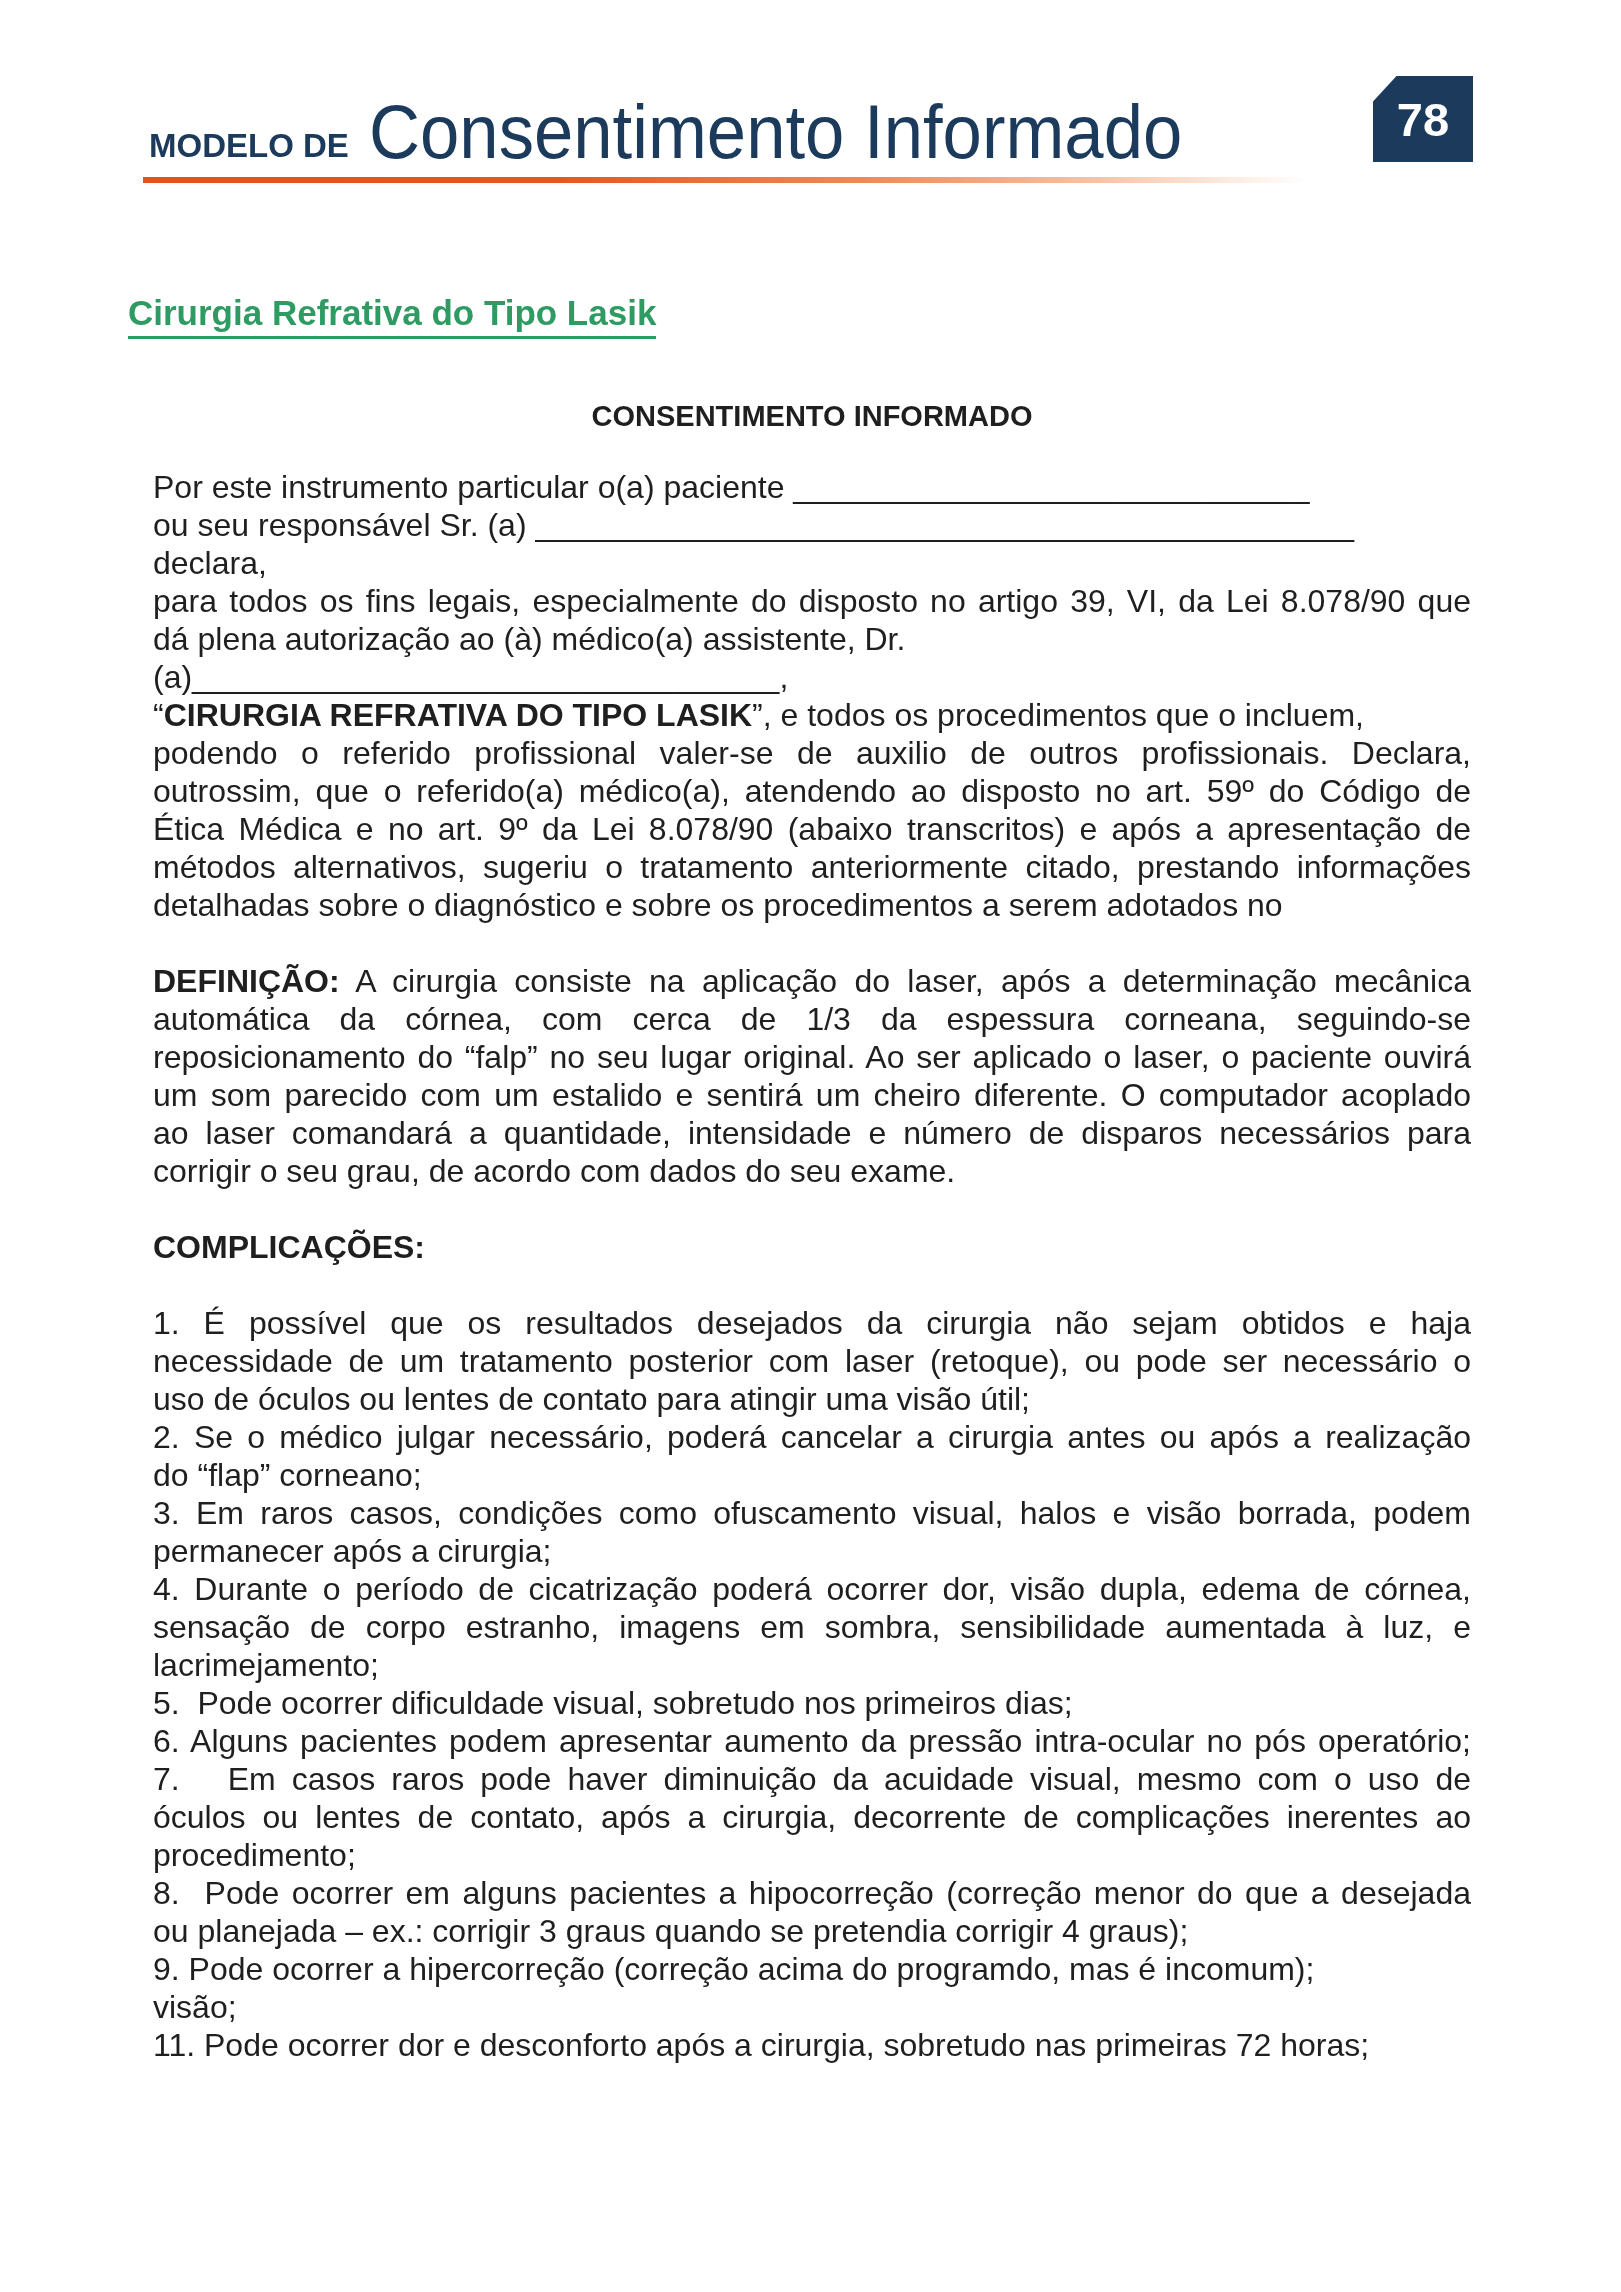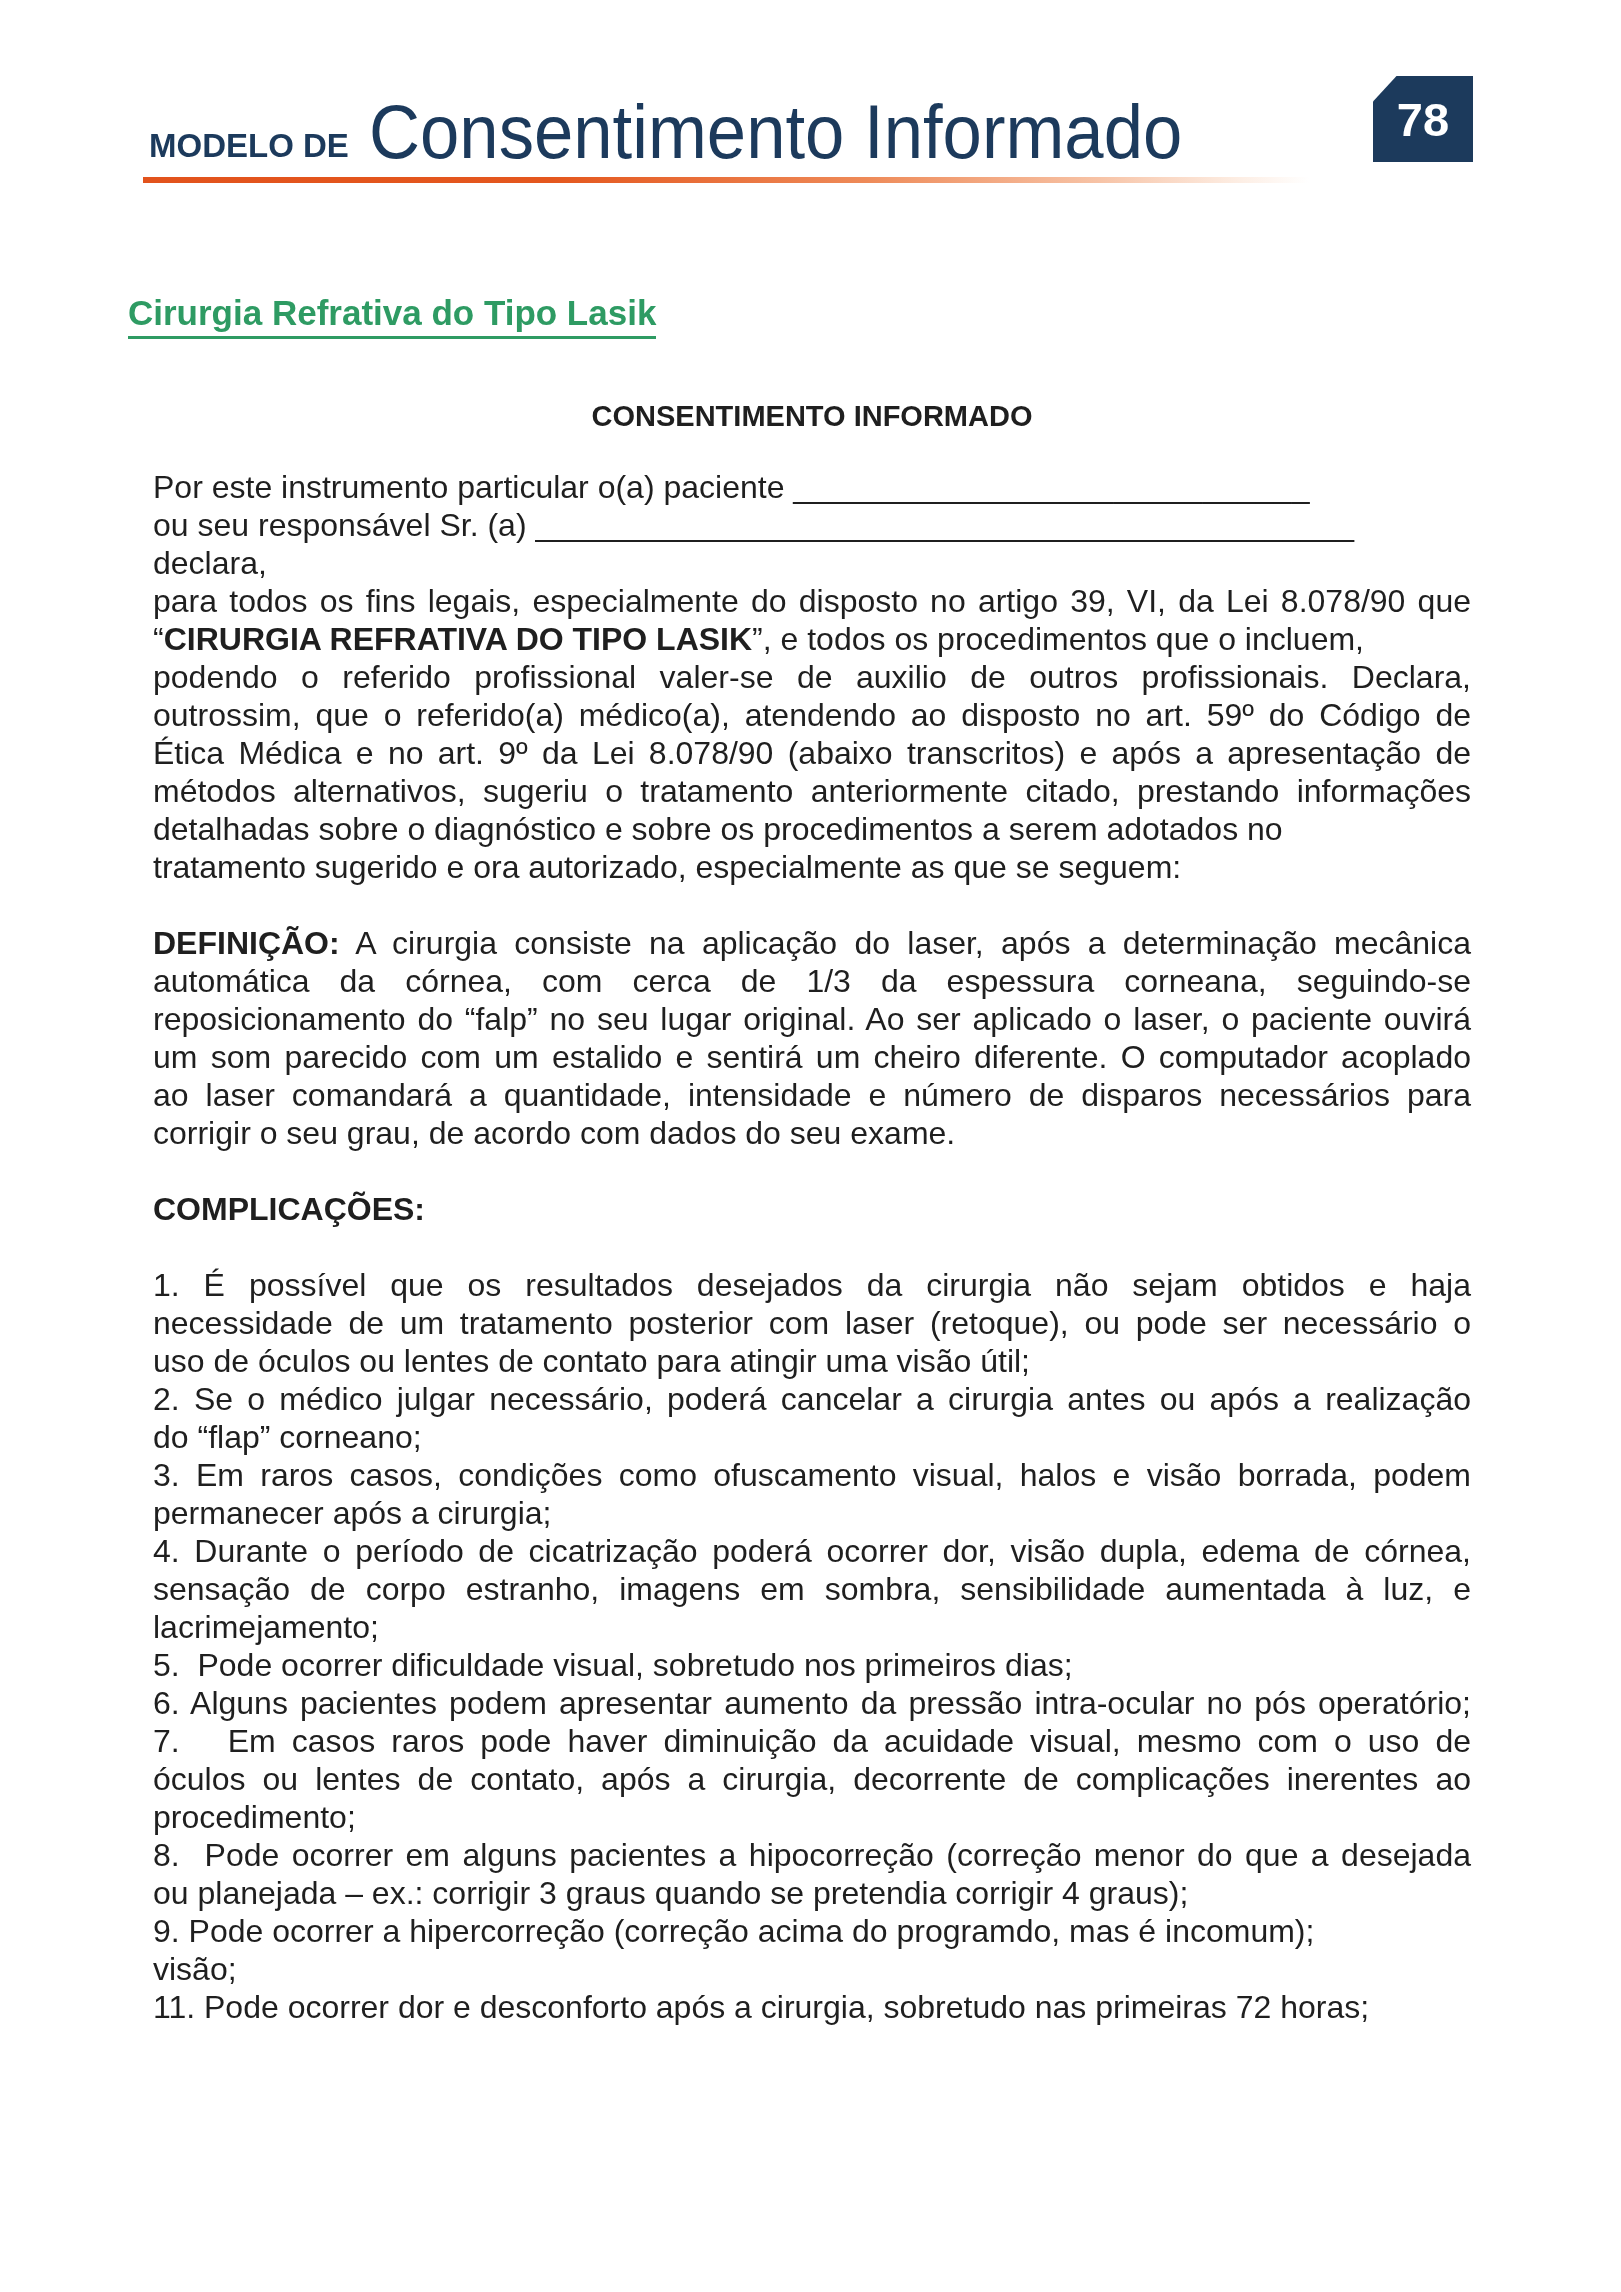--- a/index.html
+++ b/index.html
@@ -47,27 +47,27 @@
   <div class="green-h">
     <span>Cirurgia Refrativa do Tipo Lasik</span>
   </div>
 
   <div class="doctitle">CONSENTIMENTO INFORMADO</div>
 
   <div class="lines">
     <div class="ln">Por este instrumento particular o(a) paciente _____________________________</div>
     <div class="ln">ou seu responsável Sr. (a) ______________________________________________ declara,</div>
     <div class="ln st">para todos os fins legais, especialmente do disposto no artigo 39, VI, da Lei 8.078/90 que</div>
+    <div class="ln">dá plena autorização ao (à) médico(a) assistente, Dr.(a)_________________________________,</div>
     <div class="ln"><span>“</span><span class="b">CIRURGIA REFRATIVA DO TIPO LASIK</span><span>”, e todos os procedimentos que o incluem,</span></div>
     <div class="ln st">podendo o referido profissional valer-se de auxilio de outros profissionais. Declara,</div>
     <div class="ln st">outrossim, que o referido(a) médico(a), atendendo ao disposto no art. 59º do Código de</div>
     <div class="ln st">Ética Médica e no art. 9º da Lei 8.078/90 (abaixo transcritos) e após a apresentação de</div>
     <div class="ln st">métodos alternativos, sugeriu o tratamento anteriormente citado, prestando informações</div>
     <div class="ln">detalhadas sobre o diagnóstico e sobre os procedimentos a serem adotados no</div>
-    <div class="ln">tratamento sugerido e ora autorizado, especialmente as que se seguem:</div>
 
     <div class="blank"></div>
 
     <div class="ln st"><span class="b">DEFINIÇÃO:</span><span> A cirurgia consiste na aplicação do laser, após a determinação mecânica</span></div>
     <div class="ln st">automática da córnea, com cerca de 1/3 da espessura corneana, seguindo-se</div>
     <div class="ln st">reposicionamento do “falp” no seu lugar original. Ao ser aplicado o laser, o paciente ouvirá</div>
     <div class="ln st">um som parecido com um estalido e sentirá um cheiro diferente. O computador acoplado</div>
     <div class="ln st">ao laser comandará a quantidade, intensidade e número de disparos necessários para</div>
     <div class="ln">corrigir o seu grau, de acordo com dados do seu exame.</div>
 

